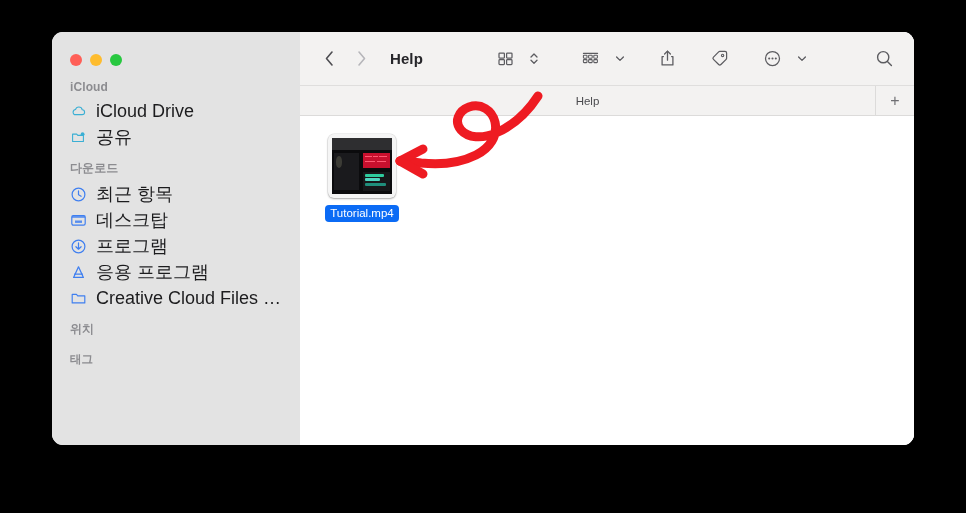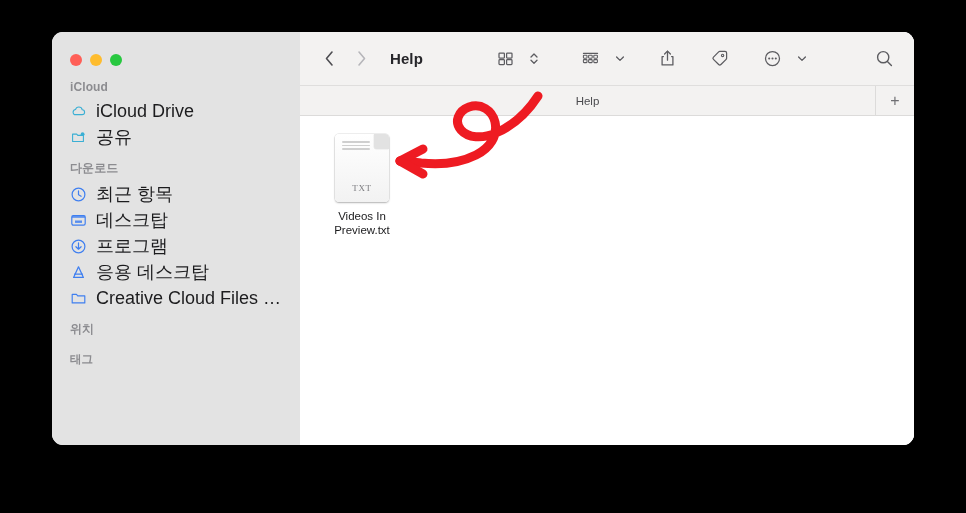--- a/index.html
+++ b/index.html
@@ -400,21 +400,21 @@
           <span class="sb-label">프로그램</span>
         </div>
 
         <div class="sb-item">
           <span class="sb-icon">
             <svg width="17" height="17" viewBox="0 0 17 17">
               <path d="M8.5 2.8 13.4 13.4H3.6z" fill="none" stroke="#3f7ff0" stroke-width="1.25" stroke-linejoin="round"></path>
               <path d="M4.6 10.2h7.8" stroke="#3f7ff0" stroke-width="1.25" stroke-linecap="round"></path>
             </svg>
           </span>
-          <span class="sb-label">응용 데스크탑</span>
+          <span class="sb-label">응용 프로그램</span>
         </div>
 
 
         <div class="sb-item">
           <span class="sb-icon">
             <svg width="17" height="17" viewBox="0 0 17 17">
               <path d="M2.2 4.4h4.3l1.2 1.4h7.1v7.1H2.2z" fill="none" stroke="#3f7ff0" stroke-width="1.15" stroke-linejoin="round"></path>
             </svg>
           </span>
           <span class="sb-label">Creative Cloud Files Personal A...</span>
@@ -536,34 +536,43 @@
         <div id="tab-active">
           <span>Help</span>
         </div>
         <div id="tab-add">
           <span>+</span>
         </div>
       </div>
 
       <div id="filegrid">
 
-
         <div class="file-cell">
-          <div class="thumb-txt">
-            <div class="txt-page"></div>
-            <div class="txt-fold"></div>
-            <div class="txt-lines">
-              <div class="txt-line"></div>
-              <div class="txt-line"></div>
-              <div class="txt-line"></div>
+          <div class="thumb-mp4">
+            <div class="thumb-inner">
+              <div class="ti-topbar"></div>
+              <div class="ti-left"></div>
+              <div class="ti-leftdot"></div>
+              <div class="ti-red">
+                <div class="ti-red-line" style="left:6%;top:18%;width:26%;"></div>
+                <div class="ti-red-line" style="left:38%;top:18%;width:18%;"></div>
+                <div class="ti-red-line" style="left:60%;top:18%;width:30%;"></div>
+                <div class="ti-red-line" style="left:6%;top:52%;width:40%;"></div>
+                <div class="ti-red-line" style="left:52%;top:52%;width:34%;"></div>
+              </div>
+              <div class="ti-bars">
+                <div class="bar bar-a" style="left:8%;top:10%;width:72%;"></div>
+                <div class="bar bar-b" style="left:8%;top:36%;width:54%;"></div>
+                <div class="bar bar-c" style="left:8%;top:62%;width:80%;"></div>
+              </div>
             </div>
-            <div class="txt-label">TXT</div>
           </div>
-          <div class="file-name">Videos In Preview.txt</div>
-        </div>
+          <div class="file-name selected">Tutorial.mp4</div>
+        </div>
+
 
       </div>
 
     </div>
   </div>
 
   <svg id="annotation" viewBox="0 0 966 513">
     <g fill="none" stroke="#ee1b22" stroke-width="9" stroke-linecap="round" stroke-linejoin="round">
       <path d="M538 96
                C 527 113, 512 126, 496 133

